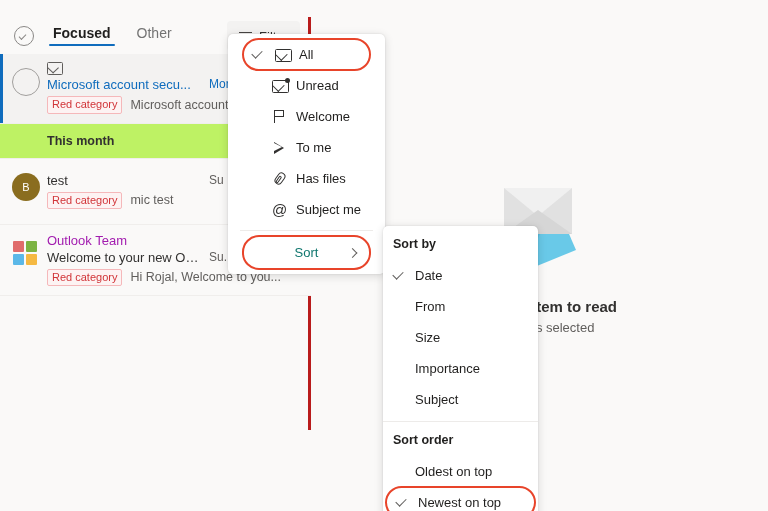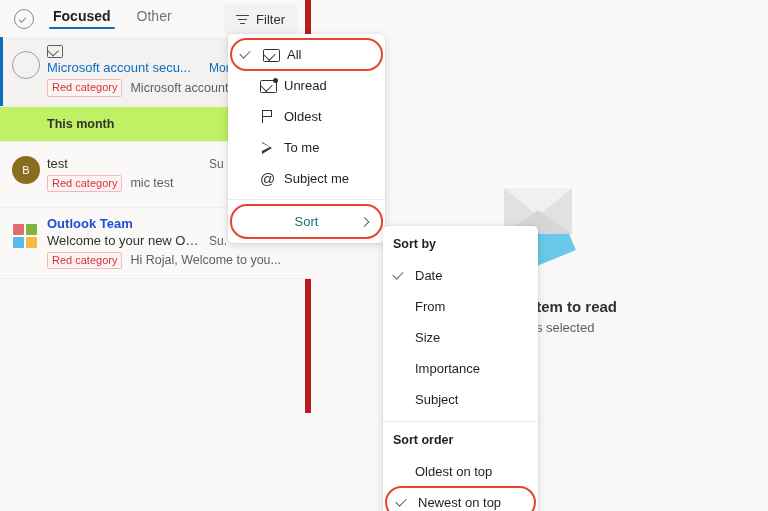--- a/index.html
+++ b/index.html
@@ -21,25 +21,25 @@
   
   #app {
     position: absolute;
     inset: 0;
     display: block;
   }
 
   
   .list-pane {
     position: absolute;
-    left: 0; top: 0;
+    left: 0; top: 17px;
     width: 311px;
     height: 413px;
     background: #faf9f8;
-    border-right: 6px solid #b91c1c;
+    border-right: 3px solid #b91c1c;
     box-sizing: border-box;
   }
 
   .list-header {
     position: absolute;
     left: 0; top: 0;
     width: 311px;
     height: 37px;
     display: flex;
     align-items: center;
@@ -176,41 +176,41 @@
   }
   .msg-sender {
     font-weight: bold;
     font-size: 13px;
     color: #201f1e;
     white-space: nowrap;
     overflow: hidden;
     text-overflow: ellipsis;
     max-width: 146px;
   }
-  .msg-sender.normal { font-weight: bold; color: #1d4ed8; }
+  .msg-sender.normal { font-weight: normal; color: #a21caf; }
   .env-icon {
     width: 14px; height: 11px;
     border: 1.2px solid #605e5c;
     border-radius: 1.5px;
     position: relative;
     flex: 0 0 14px;
   }
   .env-icon::after {
     content: "";
     position: absolute;
     left: 1px; top: 0.5px;
     width: 7.2px; height: 7.2px;
     border-right: 1.2px solid #605e5c;
     border-bottom: 1.2px solid #605e5c;
     transform: rotate(45deg) skew(-2deg,-2deg);
   }
 
   .msg-row2 {
     display: flex;
-    align-items: flex-end;
+    align-items: flex-start;
     margin-top: 2px;
   }
   .msg-subject {
     font-size: 13px;
     color: #0f6cbd;
     white-space: nowrap;
     overflow: hidden;
     text-overflow: ellipsis;
     flex: 1 1 auto;
     max-width: 152px;
@@ -285,21 +285,21 @@
     font-size: 13px;
     color: #605e5c;
   }
 
   
   .menu {
     position: absolute;
     background: #ffffff;
     border-radius: 5px;
     box-shadow: 0 2px 10px rgba(0,0,0,0.14), 0 0 2px rgba(0,0,0,0.12);
-    padding: 5px 0;
+    padding: 5px 12px;
     box-sizing: border-box;
     z-index: 40;
   }
   #filter-menu {
     left: 228px; top: 34px;
     width: 157px;
   }
   #sort-menu {
     left: 383px; top: 226px;
     width: 155px;
@@ -614,32 +614,39 @@
           <span class="g-dot"></span>
         </span>
       <span class="mi-label">Unread</span>
     </div>
 
     <div class="menu-item">
       <span class="check"></span>
       <span class="mi-icon">
           <span class="g-flag"></span>
         </span>
-      <span class="mi-label">Oldest</span>
+      <span class="mi-label">Welcome</span>
     </div>
 
     <div class="menu-item">
       <span class="check"></span>
       <span class="mi-icon">
           <span class="g-send"></span>
           <span class="g-send-in"></span>
         </span>
       <span class="mi-label">To me</span>
     </div>
 
+    <div class="menu-item">
+      <span class="check"></span>
+      <span class="mi-icon">
+          <span class="g-clip"></span>
+        </span>
+      <span class="mi-label">Has files</span>
+    </div>
 
     <div class="menu-item">
       <span class="check"></span>
       <span class="mi-icon">
           <span class="g-at">@</span>
         </span>
       <span class="mi-label">Subject me</span>
     </div>
 
     <div class="menu-sep"></div>

